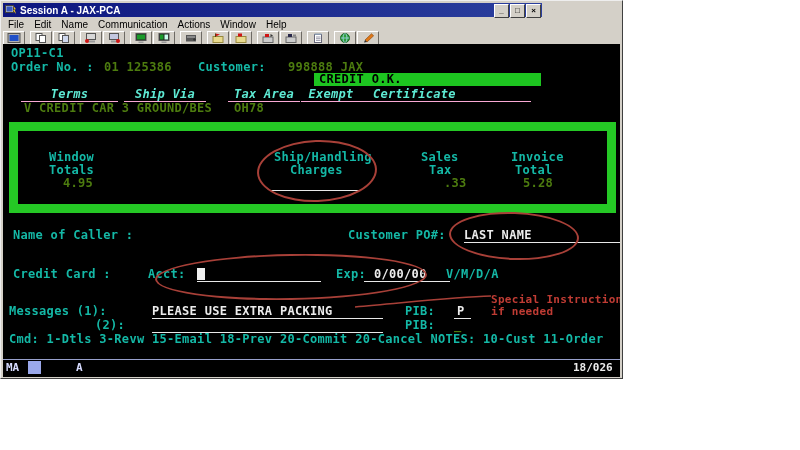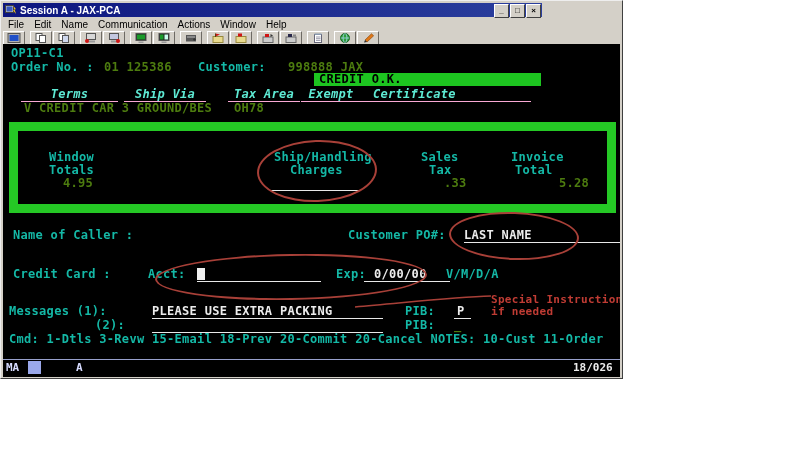--- a/index.html
+++ b/index.html
@@ -215,21 +215,21 @@
     <span class="t g" style="left:46px;top:120px;">Totals</span>
     <span class="t w" style="left:60px;top:133px;">4.95</span>
     <span class="t g" style="left:271px;top:107px;">Ship/Handling</span>
     <span class="t g" style="left:287px;top:120px;">Charges</span>
     <span class="t fld" style="left:267px;top:133px;width:89px;"></span>
     <span class="t g" style="left:418px;top:107px;">Sales</span>
     <span class="t g" style="left:426px;top:120px;">Tax</span>
     <span class="t w" style="left:441px;top:133px;">.33</span>
     <span class="t g" style="left:508px;top:107px;">Invoice</span>
     <span class="t g" style="left:512px;top:120px;">Total</span>
-    <span class="t w" style="left:556px;top:133px;">5.28</span>
+    <span class="t w" style="left:520px;top:133px;">5.28</span>
 
     <span class="t g" style="left:10px;top:185px;">Name of Caller :</span>
     <span class="t g" style="left:345px;top:185px;">Customer PO#:</span>
     <span class="t fld" style="left:461px;top:185px;width:156px;">LAST NAME</span>
 
     <span class="t g" style="left:10px;top:224px;">Credit Card :</span>
     <span class="t g" style="left:145px;top:224px;">Acct:</span>
     <span class="t fld" style="left:194px;top:224px;width:124px;"></span>
     <div class="cursorblk" style="left:194px;top:224px;width:8px;height:12px;"></div>
     <span class="t g" style="left:333px;top:224px;">Exp:</span>

